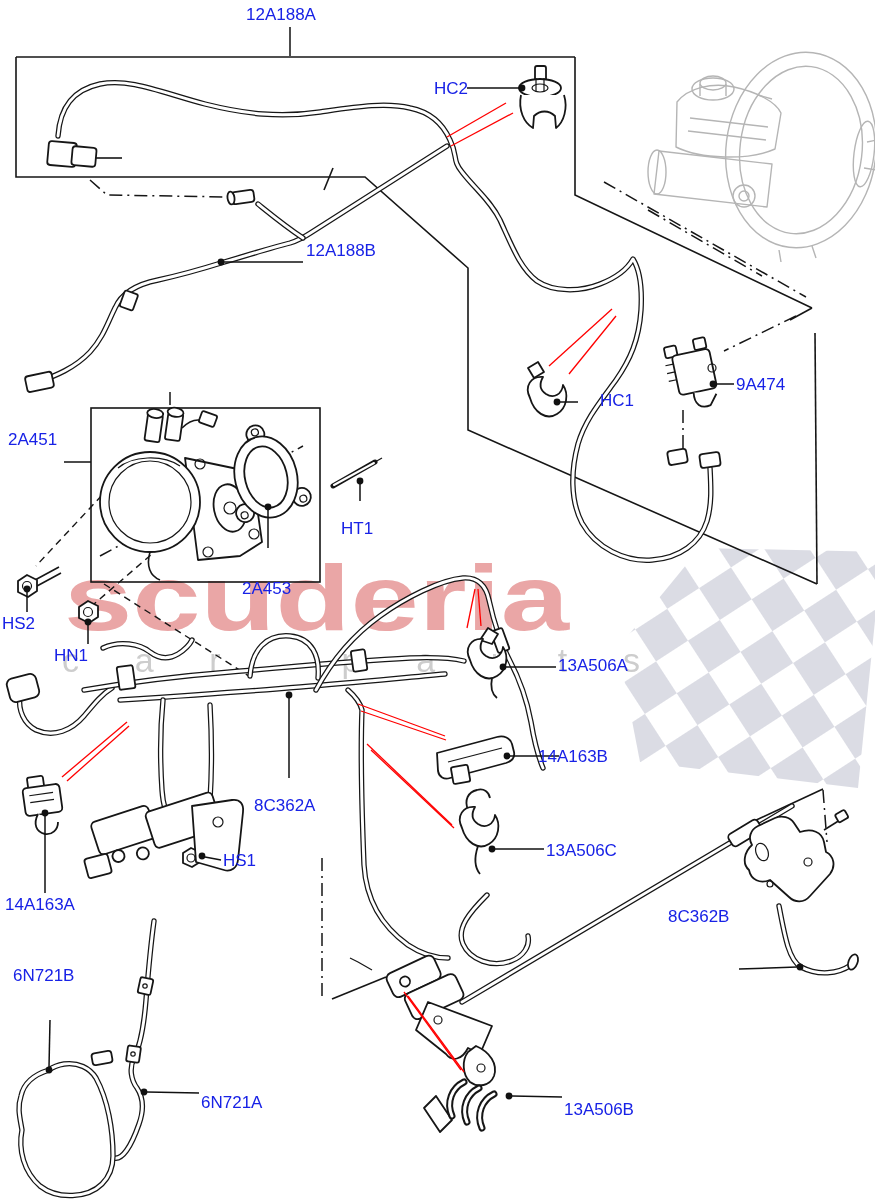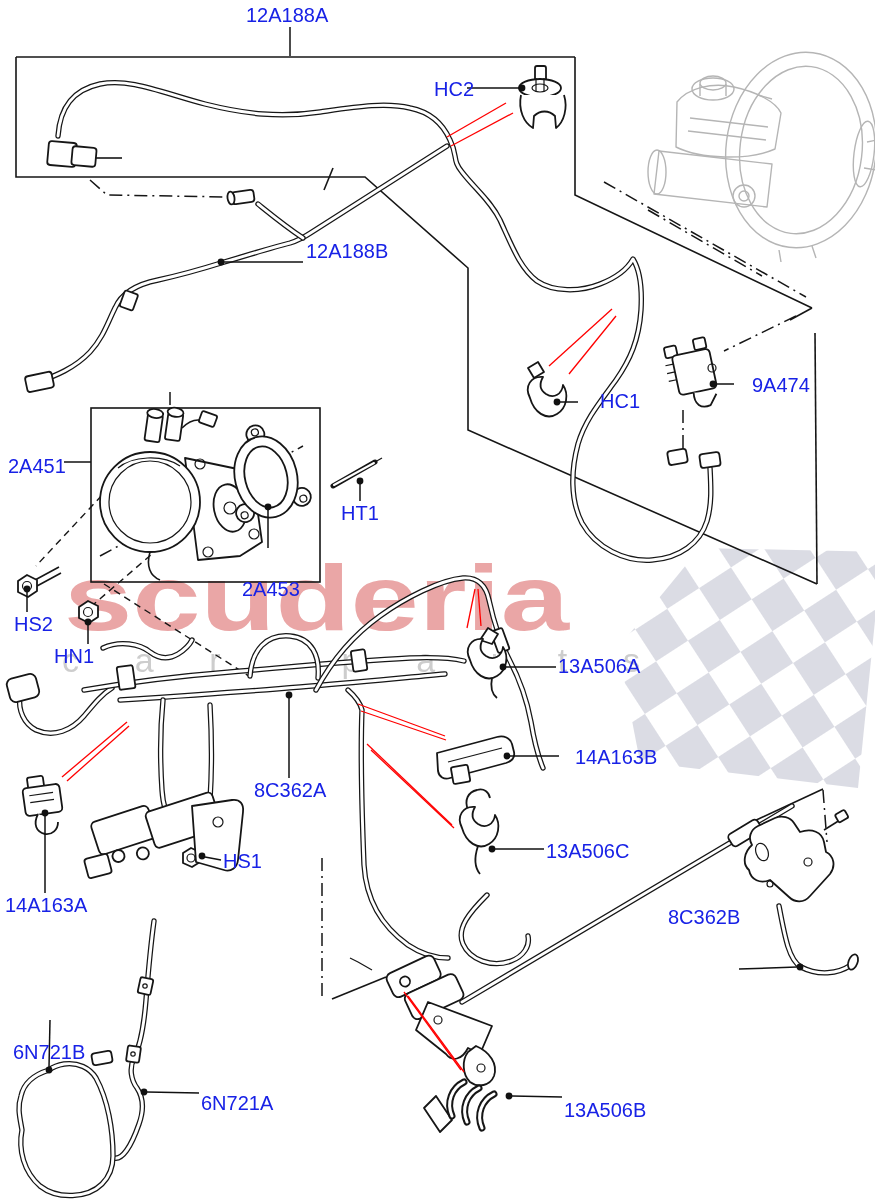--- a/index.html
+++ b/index.html
@@ -1,19 +1,19 @@
 <!DOCTYPE html>
 <html><head>
 <meta charset="utf-8">
 <style>
   html,body{margin:0;padding:0;background:#ffffff;}
   #canvas{position:relative;width:875px;height:1200px;background:#fff;overflow:hidden;
           font-family:"Liberation Sans", sans-serif;}
   #art{position:absolute;left:0;top:0;}
-  .lbl{position:absolute;font-size:20px;line-height:22px;color:#1822e6;white-space:nowrap;
+  .lbl{position:absolute;font-size:17px;line-height:22px;color:#1822e6;white-space:nowrap;
        font-family:"Liberation Sans", sans-serif;}
   
   .t1{fill:none;stroke:#161616;stroke-width:5.4;stroke-linecap:round;stroke-linejoin:round;}
   .t2{fill:none;stroke:#ffffff;stroke-width:2.9;stroke-linecap:round;stroke-linejoin:round;}
   .ln{fill:none;stroke:#161616;stroke-width:1.6;}
   .part{fill:#ffffff;stroke:#161616;stroke-width:1.8;stroke-linejoin:round;}
   .thin{fill:none;stroke:#161616;stroke-width:1.2;}
   .lead{fill:none;stroke:#111111;stroke-width:1.5;}
   .red{fill:none;stroke:#ff0000;stroke-width:1.3;}
   .dd{fill:none;stroke:#161616;stroke-width:1.5;stroke-dasharray:13 5 2 5;}
@@ -381,30 +381,30 @@
       <circle cx="144" cy="1092" r="3.4"></circle>
           <circle cx="509" cy="1096" r="3.4"></circle>
     </g>
   </g>
 </svg>
 
 <div class="lbl" style="left:246px;top:4px">12A188A</div>
 <div class="lbl" style="left:434px;top:78px">HC2</div>
 <div class="lbl" style="left:306px;top:240px">12A188B</div>
 <div class="lbl" style="left:600px;top:390px">HC1</div>
-<div class="lbl" style="left:752px;top:374px">9A474</div>
-<div class="lbl" style="left:8px;top:455px">2A451</div>
+<div class="lbl" style="left:736px;top:374px">9A474</div>
+<div class="lbl" style="left:8px;top:429px">2A451</div>
 <div class="lbl" style="left:242px;top:578px">2A453</div>
-<div class="lbl" style="left:341px;top:502px">HT1</div>
-<div class="lbl" style="left:14px;top:613px">HS2</div>
+<div class="lbl" style="left:341px;top:518px">HT1</div>
+<div class="lbl" style="left:2px;top:613px">HS2</div>
 <div class="lbl" style="left:54px;top:645px">HN1</div>
 <div class="lbl" style="left:558px;top:655px">13A506A</div>
-<div class="lbl" style="left:575px;top:746px">14A163B</div>
-<div class="lbl" style="left:254px;top:779px">8C362A</div>
+<div class="lbl" style="left:538px;top:746px">14A163B</div>
+<div class="lbl" style="left:254px;top:795px">8C362A</div>
 <div class="lbl" style="left:546px;top:840px">13A506C</div>
 <div class="lbl" style="left:223px;top:850px">HS1</div>
 <div class="lbl" style="left:5px;top:894px">14A163A</div>
 <div class="lbl" style="left:668px;top:906px">8C362B</div>
-<div class="lbl" style="left:13px;top:1041px">6N721B</div>
+<div class="lbl" style="left:13px;top:965px">6N721B</div>
 <div class="lbl" style="left:201px;top:1092px">6N721A</div>
 <div class="lbl" style="left:564px;top:1099px">13A506B</div>
 
 </div>
 
 </body></html>

